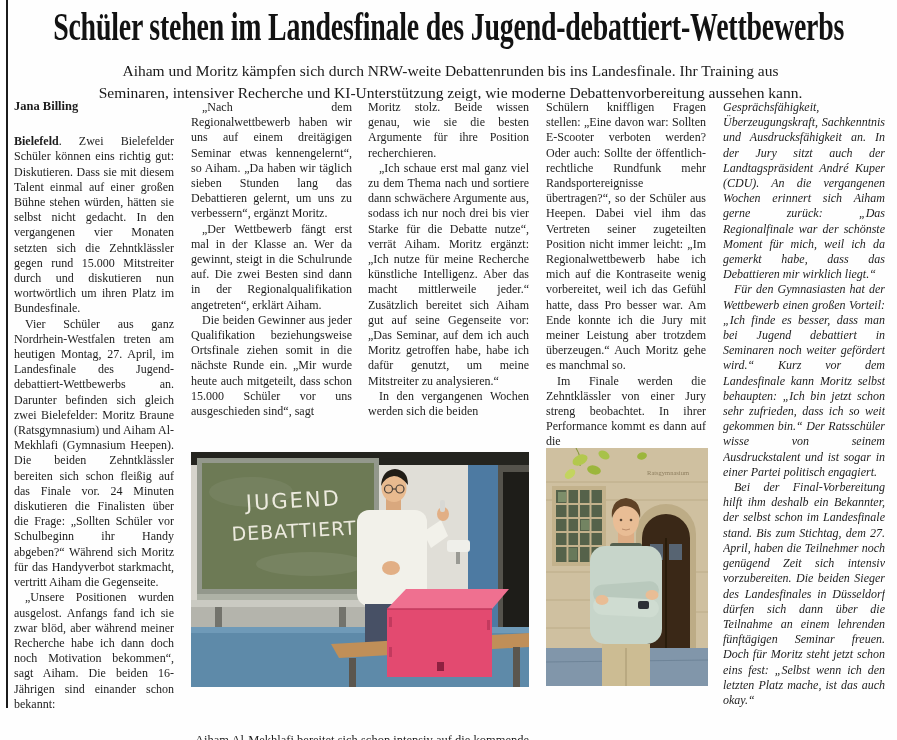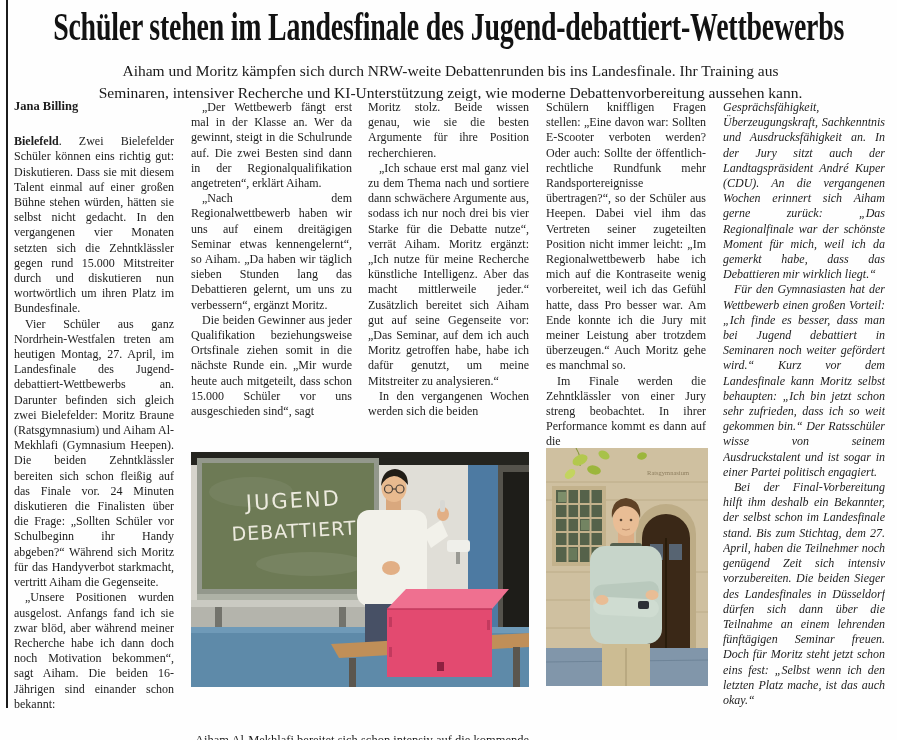--- a/index.html
+++ b/index.html
@@ -47,22 +47,22 @@
   </div>
 
   <div class="col c1">
     <div class="byline">Jana Billing</div>
     <p><b>Bielefeld</b><span>. Zwei Bielefelder Schüler können eins richtig gut: Diskutieren. Dass sie mit diesem Talent einmal auf einer großen Bühne stehen würden, hätten sie selbst nicht gedacht. In den vergangenen vier Monaten setzten sich die Zehntklässler gegen rund 15.000 Mitstreiter durch und diskutieren nun wortwörtlich um ihren Platz im Bundesfinale.</span></p>
     <p class="ind">Vier Schüler aus ganz Nordrhein-Westfalen treten am heutigen Montag, 27. April, im Landesfinale des Jugend-debattiert-Wettbewerbs an. Darunter befinden sich gleich zwei Bielefelder: Moritz Braune (Ratsgymnasium) und Aiham Al-Mekhlafi (Gymnasium Heepen). Die beiden Zehntklässler bereiten sich schon fleißig auf das Finale vor. 24 Minuten diskutieren die Finalisten über die Frage: „Sollten Schüler vor Schulbeginn ihr Handy abgeben?“ Während sich Moritz für das Handyverbot starkmacht, vertritt Aiham die Gegenseite.</p>
     <p class="ind">„Unsere Positionen wurden ausgelost. Anfangs fand ich sie zwar blöd, aber während meiner Recherche habe ich dann doch noch Motivation bekommen“, sagt Aiham. Die beiden 16-Jährigen sind einander schon bekannt:</p>
   </div>
 
   <div class="col c2">
+    <p class="ind">„Nach dem Regionalwettbewerb haben wir uns auf einem dreitägigen Seminar etwas kennengelernt“, so Aiham. „Da haben wir täglich sieben Stunden lang das Debattieren gelernt, um uns zu verbessern“, ergänzt Moritz.</p>
     <p class="ind">„Der Wettbewerb fängt erst mal in der Klasse an. Wer da gewinnt, steigt in die Schulrunde auf. Die zwei Besten sind dann in der Regionalqualifikation angetreten“, erklärt Aiham.</p>
-    <p class="ind">„Nach dem Regionalwettbewerb haben wir uns auf einem dreitägigen Seminar etwas kennengelernt“, so Aiham. „Da haben wir täglich sieben Stunden lang das Debattieren gelernt, um uns zu verbessern“, ergänzt Moritz.</p>
     <p class="ind">Die beiden Gewinner aus jeder Qualifikation beziehungsweise Ortsfinale ziehen somit in die nächste Runde ein. „Mir wurde heute auch mitgeteilt, dass schon 15.000 Schüler vor uns ausgeschieden sind“, sagt</p>
   </div>
 
   <div class="col c3">
     <p>Moritz stolz. Beide wissen genau, wie sie die besten Argumente für ihre Position recherchieren.</p>
     <p class="ind">„Ich schaue erst mal ganz viel zu dem Thema nach und sortiere dann schwächere Argumente aus, sodass ich nur noch drei bis vier Starke für die Debatte nutze“, verrät Aiham. Moritz ergänzt: „Ich nutze für meine Recherche künstliche Intelligenz. Aber das macht mittlerweile jeder.“ Zusätzlich bereitet sich Aiham gut auf seine Gegenseite vor: „Das Seminar, auf dem ich auch Moritz getroffen habe, habe ich dafür genutzt, um meine Mitstreiter zu analysieren.“</p>
     <p class="ind">In den vergangenen Wochen werden sich die beiden</p>
   </div>
 
   <div class="col c4">

